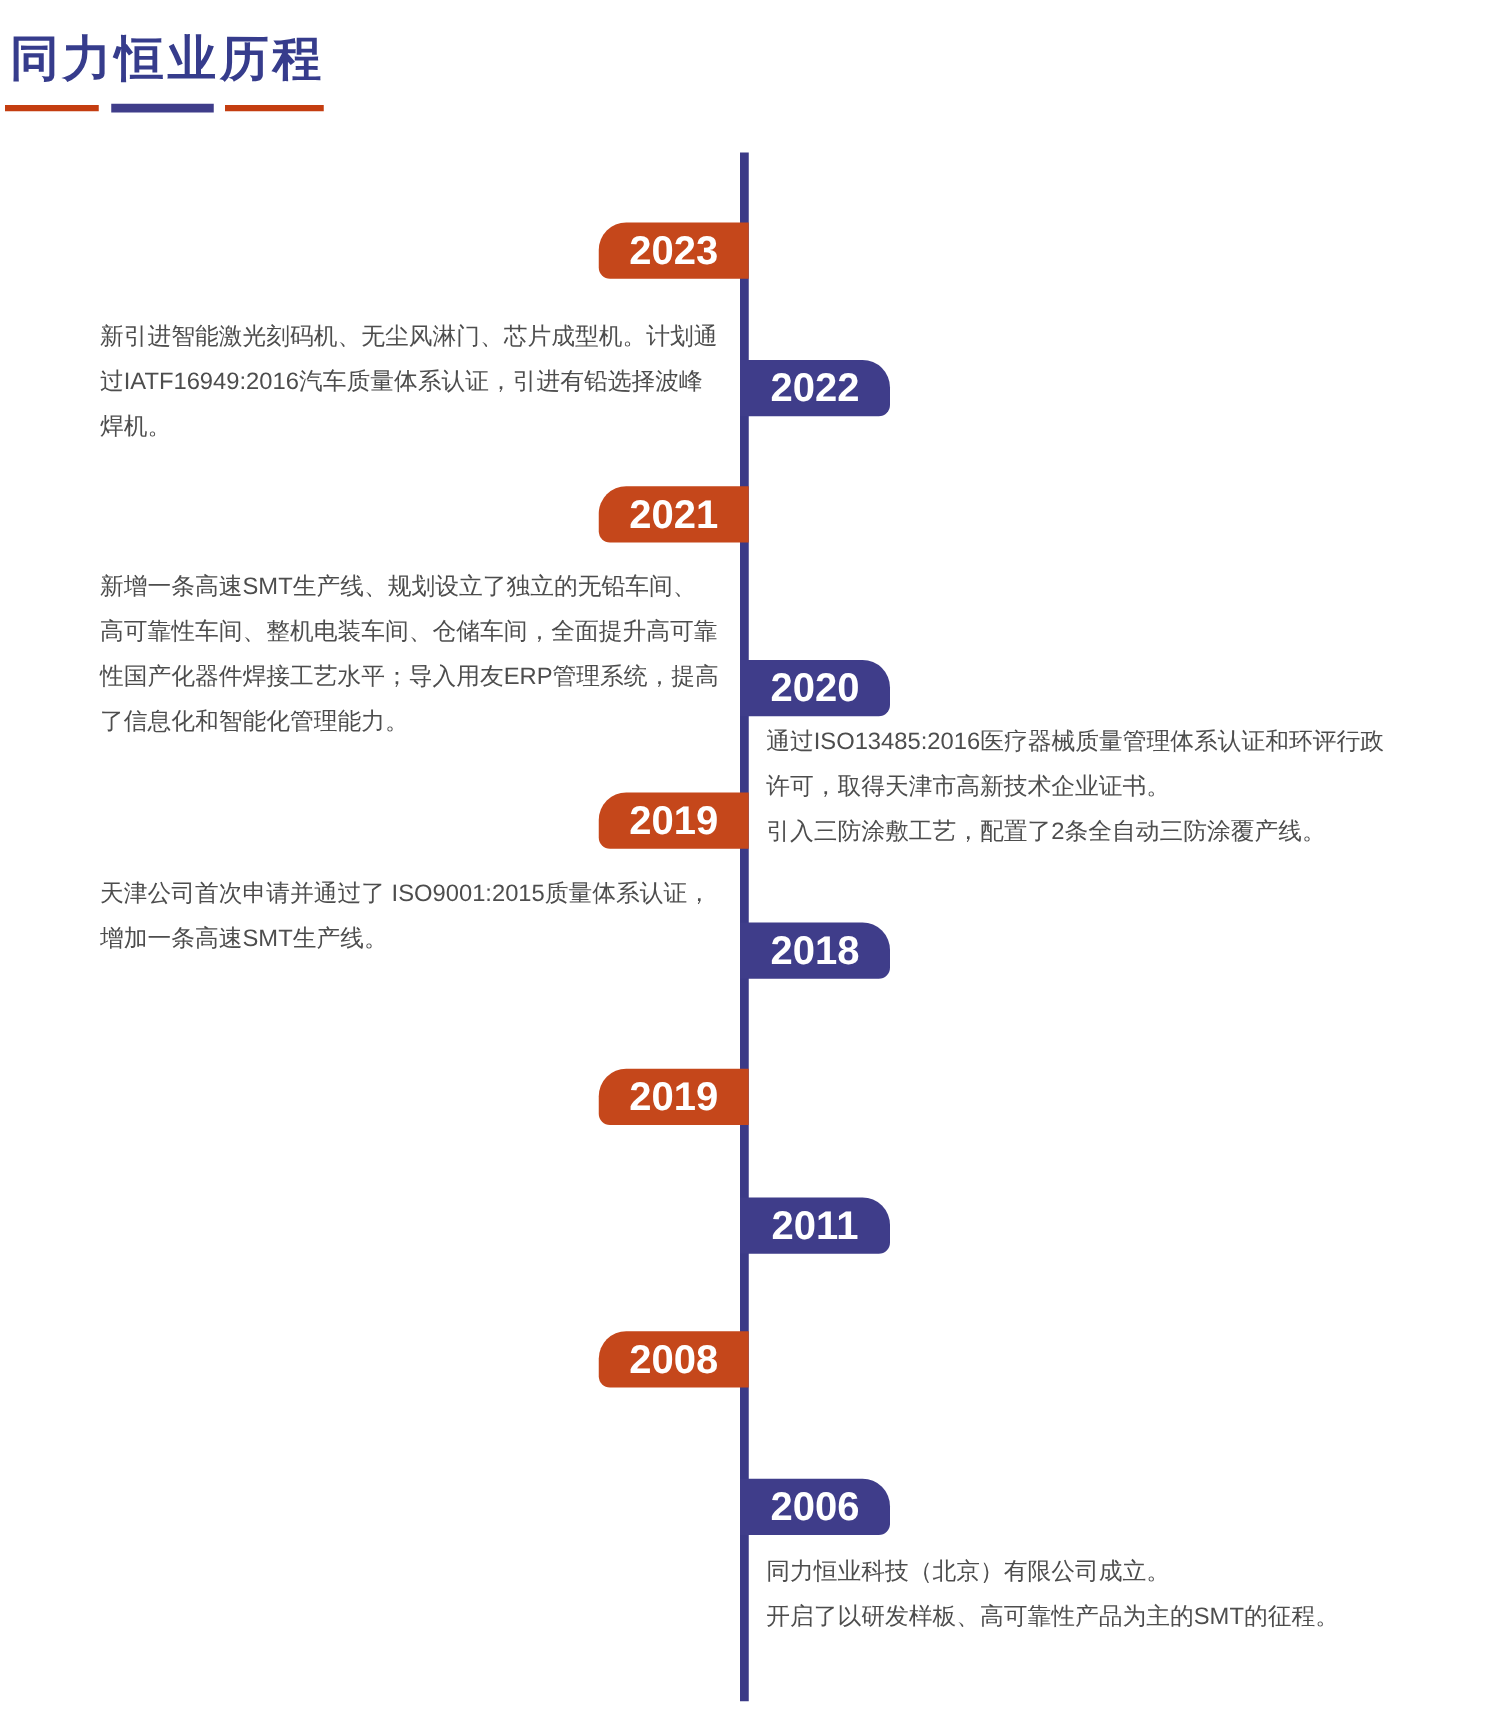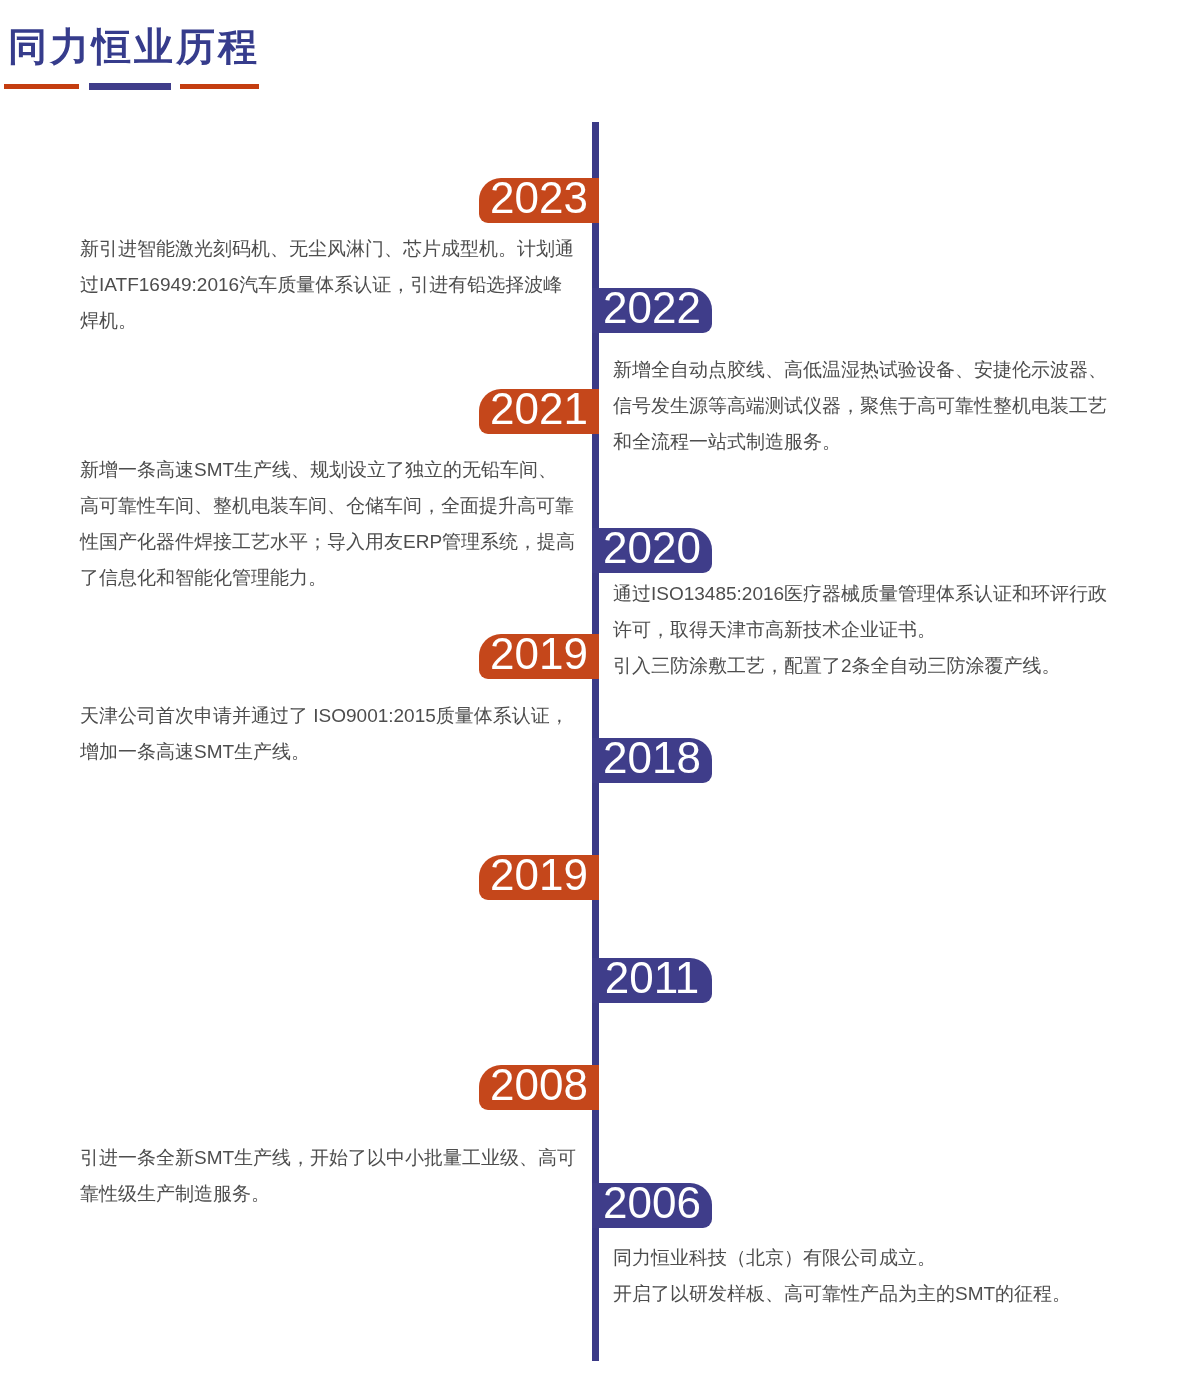--- a/index.html
+++ b/index.html
@@ -31,24 +31,24 @@
   .timeline-line{
     position:absolute;
     left:592px; top:122px;
     width:7px; height:1239px;
     background:var(--line,#3B3A87);
   }
 
   .tab{
     position:absolute;
     width:120px; height:45px;
-    display:flex; align-items:flex-end; justify-content:center;
+    display:flex; align-items:center; justify-content:center;
     color:#ffffff;
-    font-size:44px;
-    font-weight:normal;
+    font-size:32px;
+    font-weight:bold;
   }
   .tab.left{
     left:479px;
     background:var(--orange,#C5471B);
     border-radius:22px 0 0 9px;
   }
   .tab.right{
     left:592px;
     background:var(--purple,#3F3D8A);
     border-radius:0 22px 9px 0;
@@ -57,21 +57,21 @@
   .desc{
     position:absolute;
     font-size:19px;
     line-height:36px;
     color:var(--text,#4D4D4D);
     white-space:pre-line;
   }
   .desc.left{left:80px; width:505px;}
   .desc.right{left:613px; width:512px;}
 
-  .t0{top:178px}  .d0{top:231px}
+  .t0{top:178px}  .d0{top:252px}
   .t1{top:288px}  .d1{top:352px}
   .t2{top:389px}  .d2{top:452px}
   .t3{top:528px}  .d3{top:576px}
   .t4{top:634px}  .d4{top:698px}
   .t5{top:738px}  .d5{top:803px}
   .t6{top:855px}  .d6{top:921px}
   .t7{top:958px}  .d7{top:1023px}
   .t8{top:1065px} .d8{top:1140px}
   .t9{top:1183px} .d9{top:1240px}
 </style>
@@ -90,23 +90,20 @@
   <div class="tab left t0">
     <span>2023</span>
   </div>
   <div class="desc left d0">新引进智能激光刻码机、无尘风淋门、芯片成型机。计划通
 过IATF16949:2016汽车质量体系认证，引进有铅选择波峰
 焊机。</div>
 
   <div class="tab right t1">
     <span>2022</span>
   </div>
-  <div class="desc right d1">新增全自动点胶线、高低温湿热试验设备、安捷伦示波器、
-信号发生源等高端测试仪器，聚焦于高可靠性整机电装工艺
-和全流程一站式制造服务。</div>
 
   <div class="tab left t2">
     <span>2021</span>
   </div>
   <div class="desc left d2">新增一条高速SMT生产线、规划设立了独立的无铅车间、
 高可靠性车间、整机电装车间、仓储车间，全面提升高可靠
 性国产化器件焊接工艺水平；导入用友ERP管理系统，提高
 了信息化和智能化管理能力。</div>
 
   <div class="tab right t3">
@@ -130,22 +127,20 @@
     <span>2019</span>
   </div>
 
   <div class="tab right t7">
     <span>2011</span>
   </div>
 
   <div class="tab left t8">
     <span>2008</span>
   </div>
-  <div class="desc left d8">引进一条全新SMT生产线，开始了以中小批量工业级、高可
-靠性级生产制造服务。</div>
 
   <div class="tab right t9">
     <span>2006</span>
   </div>
   <div class="desc right d9">同力恒业科技（北京）有限公司成立。
 开启了以研发样板、高可靠性产品为主的SMT的征程。</div>
 
 </div>
 
 </body></html>

